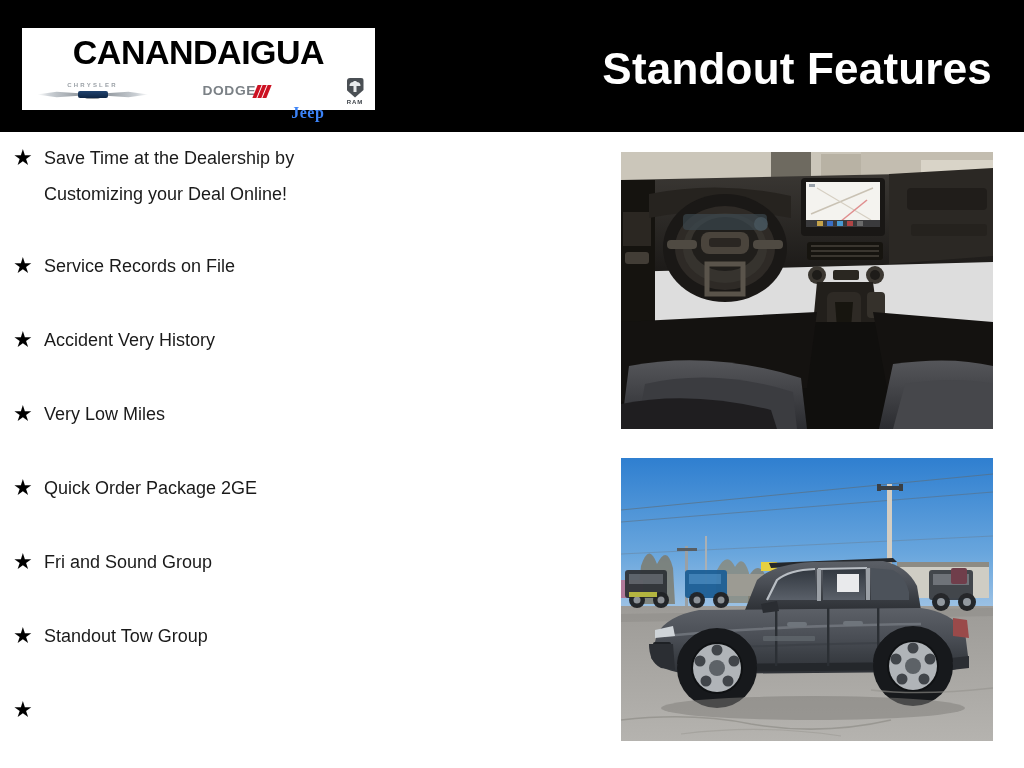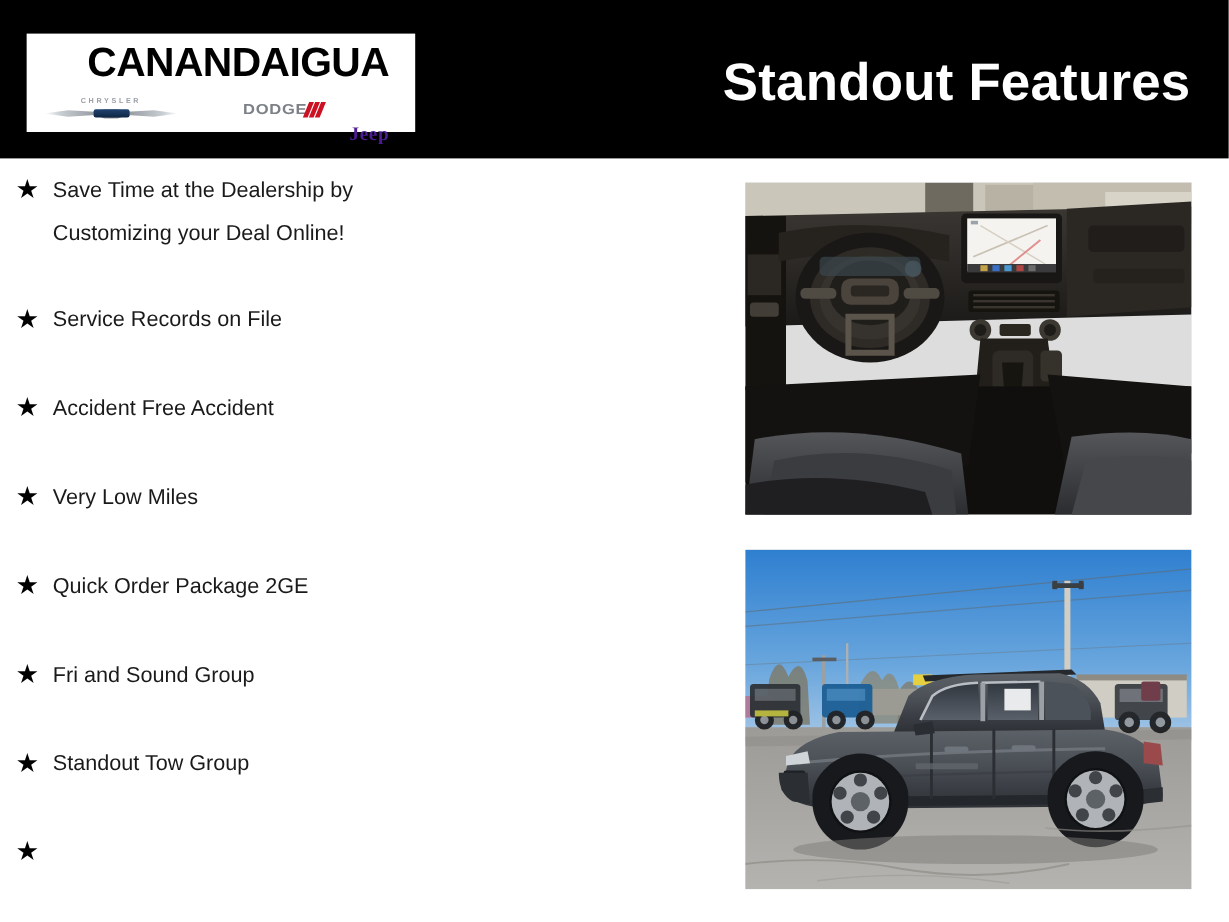--- a/index.html
+++ b/index.html
@@ -21,21 +21,21 @@
     left: 0;
     top: 0;
     width: 1024px;
     height: 132px;
     background: #000000;
   }
   .dealer-logo {
     position: absolute;
     left: 22px;
     top: 10px;
-    width: 324px;
+    width: 353px;
     height: 118px;
     background: #000000;
     overflow: hidden;
   }
   .dealer-logo-inner {
     position: absolute;
     left: 0px;
     top: 18px;
     width: 353px;
     height: 82px;
@@ -130,21 +130,21 @@
     width: 4px;
     height: 13px;
     background: #cc1122;
     transform: skewX(-22deg);
   }
   
   .brand-jeep {
     font-family: "Liberation Serif", serif;
     font-weight: bold;
     font-size: 16px;
-    color: #4c1d95;
+    color: #3b82f6;
     letter-spacing: 0.5px;
     font-style: normal;
     margin-top: 44px;
   }
   
   .brand-ram {
     display: flex;
     flex-direction: column;
     align-items: center;
     justify-content: center;
@@ -296,21 +296,21 @@
 Customizing your Deal Online!</span>
   </div>
 
   <div class="feature-item">
     <span class="bullet-star">★</span>
     <span class="feature-text">Service Records on File</span>
   </div>
 
   <div class="feature-item">
     <span class="bullet-star">★</span>
-    <span class="feature-text">Accident Free Accident</span>
+    <span class="feature-text">Accident Very History</span>
   </div>
 
   <div class="feature-item">
     <span class="bullet-star">★</span>
     <span class="feature-text">Very Low Miles</span>
   </div>
 
   <div class="feature-item">
     <span class="bullet-star">★</span>
     <span class="feature-text">Quick Order Package 2GE</span>

